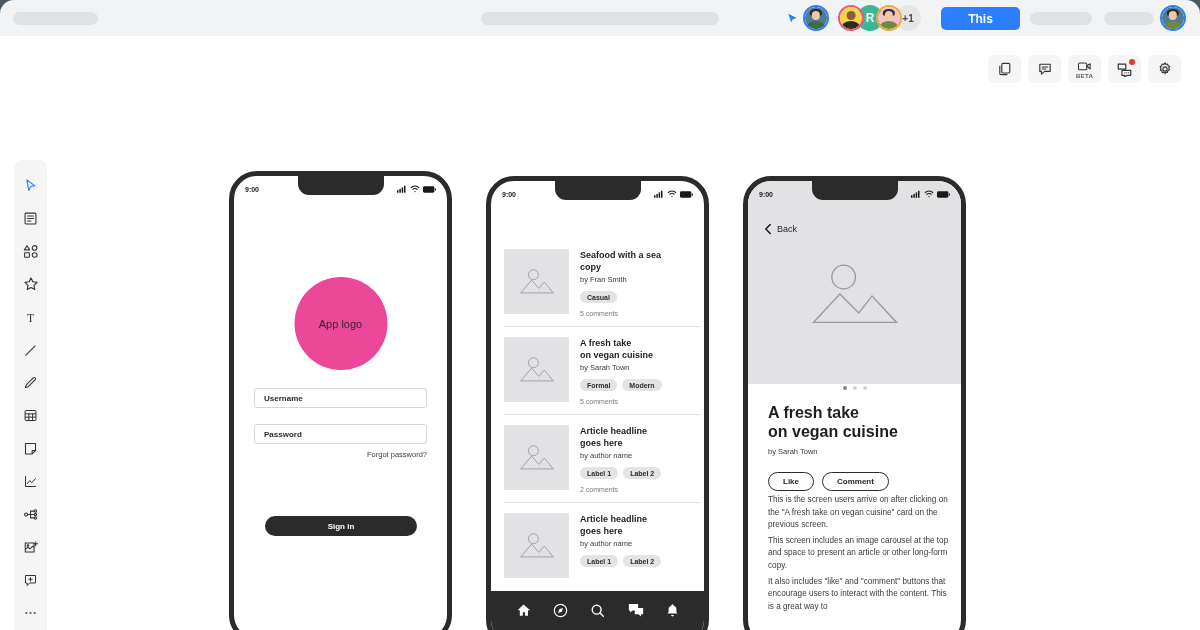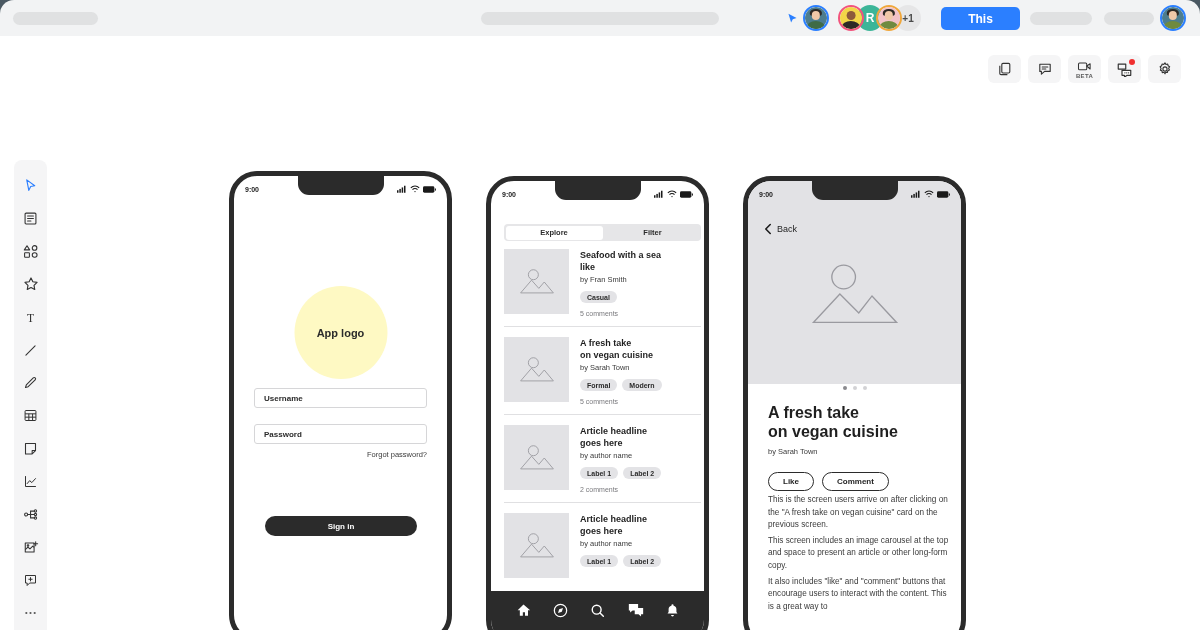--- a/index.html
+++ b/index.html
@@ -158,26 +158,26 @@
     justify-content: space-between;
     padding: 0 11px;
     z-index: 4;
   }
   .sb-time { font-size: 7px; font-weight: 700; color: #1a1a1a; }
   .sb-icons { display: flex; align-items: center; gap: 3px; }
 
   
   #phone1 { left: 229px; top: 135px; width: 223px; height: 472px; }
   .logo-circle {
-    position: absolute; left: 50%; top: 110px;
+    position: absolute; left: 50%; top: 101px;
     transform: translateX(-50%);
     width: 93px; height: 93px;
-    border-radius: 50%; background: #fef9c3;
+    border-radius: 50%; background: #ec4899;
     display: flex; align-items: center; justify-content: center;
-    font-size: 11px; font-weight: 700; color: #2b2b2b;
+    font-size: 11px; font-weight: 400; color: #2b2b2b;
   }
   .field {
     position: absolute; left: 20px;
     width: 173px; height: 20px;
     border: 1px solid #d6d6d8;
     border-radius: 3px;
     display: flex; align-items: center;
     padding-left: 9px;
     font-size: 8px; font-weight: 700; color: #2b2b2b;
     background: #fff;
@@ -516,37 +516,33 @@
               <path d="M3 5.3a4 4 0 0 1 6 0"></path>
               <circle cx="6" cy="7.6" r=".8" fill="#1a1a1a" stroke="none"></circle>
           </svg>
           <svg width="13" height="7" viewBox="0 0 16 8">
             <rect x="0" y="0" width="14" height="8" rx="1.8" fill="#1a1a1a"></rect>
             <rect x="14.6" y="2.6" width="1.3" height="2.8" rx=".6" fill="#1a1a1a"></rect>
           </svg>
         </span>
       </div>
 
-      <div class="seg">
-        <div class="seg-item active">Explore</div>
-        <div class="seg-item">Filter</div>
-      </div>
 
       <div class="cards">
 
         <div class="card">
           <div class="thumb">
             <svg width="40" height="30" viewBox="0 0 44 32" fill="none" stroke="#9a9aa0" stroke-width="1">
               <circle cx="18" cy="8" r="5.5"></circle>
                 <path d="M4 28 L16 14 L24 23 L30 16 L40 28 Z"></path>
             </svg>
           </div>
           <div class="card-body">
             <div class="card-title">Seafood with a sea
-like</div>
+copy</div>
             <div class="card-author">by Fran Smith</div>
             <div class="tags">
               <span class="tag">Casual</span>
             </div>
             <div class="comments">5 comments</div>
           </div>
         </div>
 
         <div class="card">
           <div class="thumb">

